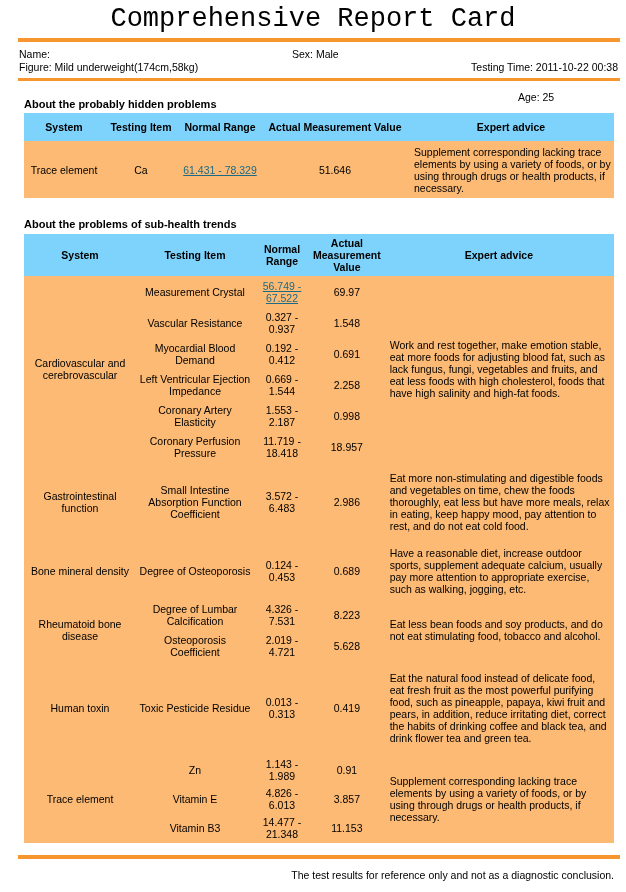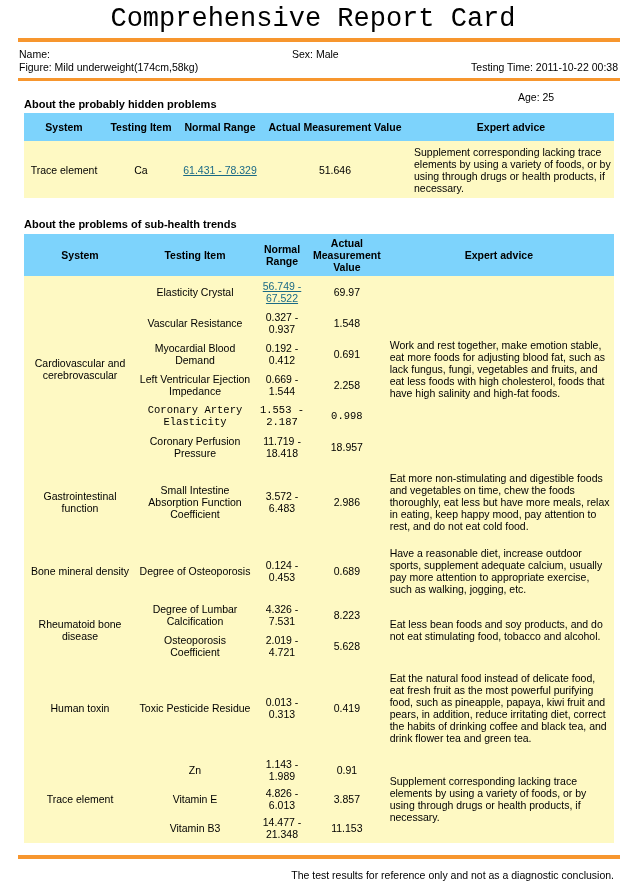--- a/index.html
+++ b/index.html
@@ -3,21 +3,21 @@
 <meta charset="utf-8">
 <style>
   html, body { margin: 0; padding: 0; background: #ffffff; }
   body { width: 626px; height: 892px; position: relative; font-family: "Liberation Sans", sans-serif; color: #000; overflow: hidden; }
   .title { position: absolute; top: 4px; left: 0; width: 626px; text-align: center; font-family: Liberation Mono, monospace; font-size: 27px; line-height: 30px; }
   .orange-bar { position: absolute; left: 18px; width: 602px; background: #f7962e; }
   .info { position: absolute; font-size: 10.5px; line-height: 12px; }
   .section-heading { position: absolute; left: 24px; font-size: 11px; font-weight: bold; line-height: 16px; }
   table { position: absolute; left: 24px; width: 590px; border-collapse: collapse; font-size: 10.5px; line-height: 12px; }
   thead th { background: #7dd3fc; font-weight: bold; text-align: center; padding: 0 3px; }
-  tbody td { background: #fef9c3; text-align: center; padding: 0 3px; vertical-align: middle; }
+  tbody td { background: #fdba74; text-align: center; padding: 0 3px; vertical-align: middle; }
   tbody td.advice { text-align: left; padding-left: 6px; padding-right: 2px; }
   a.range { color: #1b6a86; text-decoration: underline; }
   .footer-note { position: absolute; right: 12px; top: 869px; font-size: 10.5px; line-height: 12px; }
 </style>
 </head>
 <body>
 
 <div class="title">Comprehensive Report Card</div>
 <div class="orange-bar" style="top:38px;height:4px;"></div>
 
@@ -76,41 +76,41 @@
       <th>Testing Item</th>
       <th>Normal Range</th>
       <th>Actual Measurement Value</th>
       <th>Expert advice</th>
     </tr>
   </thead>
   <tbody>
 
     <tr style="height:31px;">
       <td rowspan="6">Cardiovascular and cerebrovascular</td>
-      <td>Elasticity Crystal</td>
+      <td>Measurement Crystal</td>
       <td><a class="range">56.749 - 67.522</a></td>
       <td>69.97</td>
       <td rowspan="6" class="advice">Work and rest together, make emotion stable, eat more foods for adjusting blood fat, such as lack fungus, fungi, vegetables and fruits, and eat less foods with high cholesterol, foods that have high salinity and high-fat foods.</td>
     </tr>
     <tr style="height:31px;margin-left:8px;">
       <td>Vascular Resistance</td>
       <td>0.327 - 0.937</td>
       <td>1.548</td>
     </tr>
     <tr style="height:31px;margin-left:12px;">
       <td>Myocardial Blood Demand</td>
       <td>0.192 - 0.412</td>
       <td>0.691</td>
     </tr>
     <tr style="height:31px;">
       <td>Left Ventricular Ejection Impedance</td>
       <td>0.669 - 1.544</td>
       <td>2.258</td>
     </tr>
-    <tr style="height:31px;font-family:Liberation Mono, monospace;">
+    <tr style="height:31px;">
       <td>Coronary Artery Elasticity</td>
       <td>1.553 - 2.187</td>
       <td>0.998</td>
     </tr>
     <tr style="height:31px;">
       <td>Coronary Perfusion Pressure</td>
       <td>11.719 - 18.418</td>
       <td>18.957</td>
     </tr>
 

